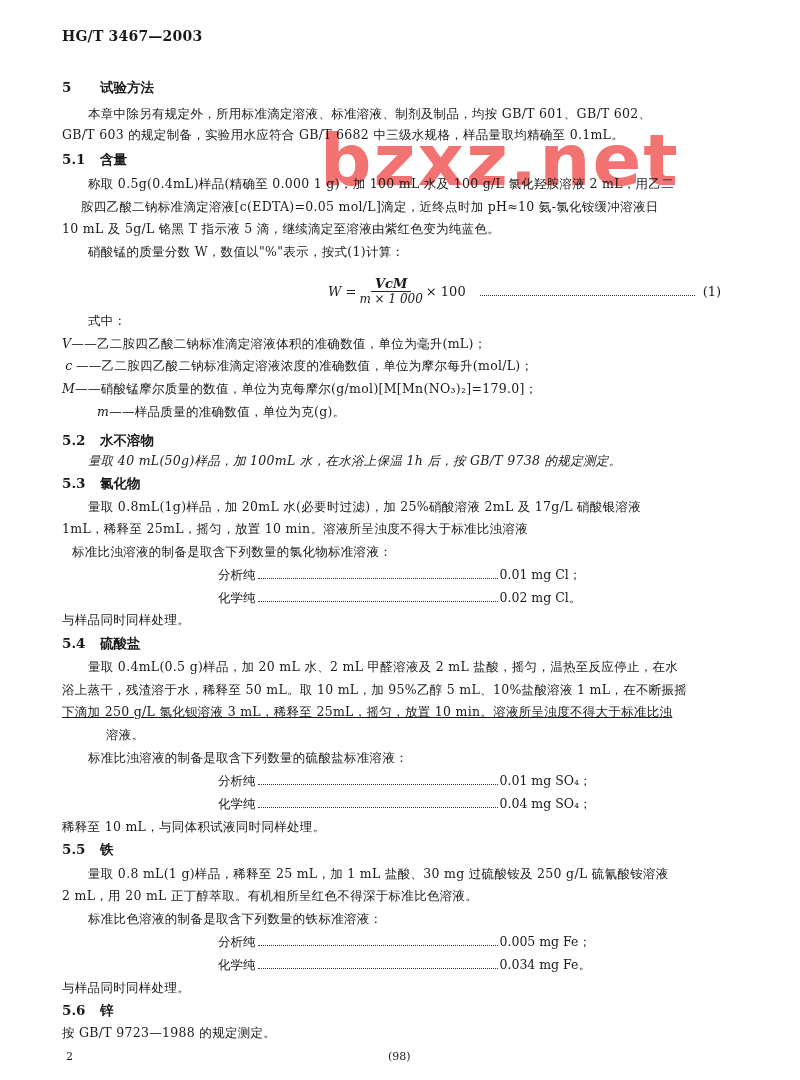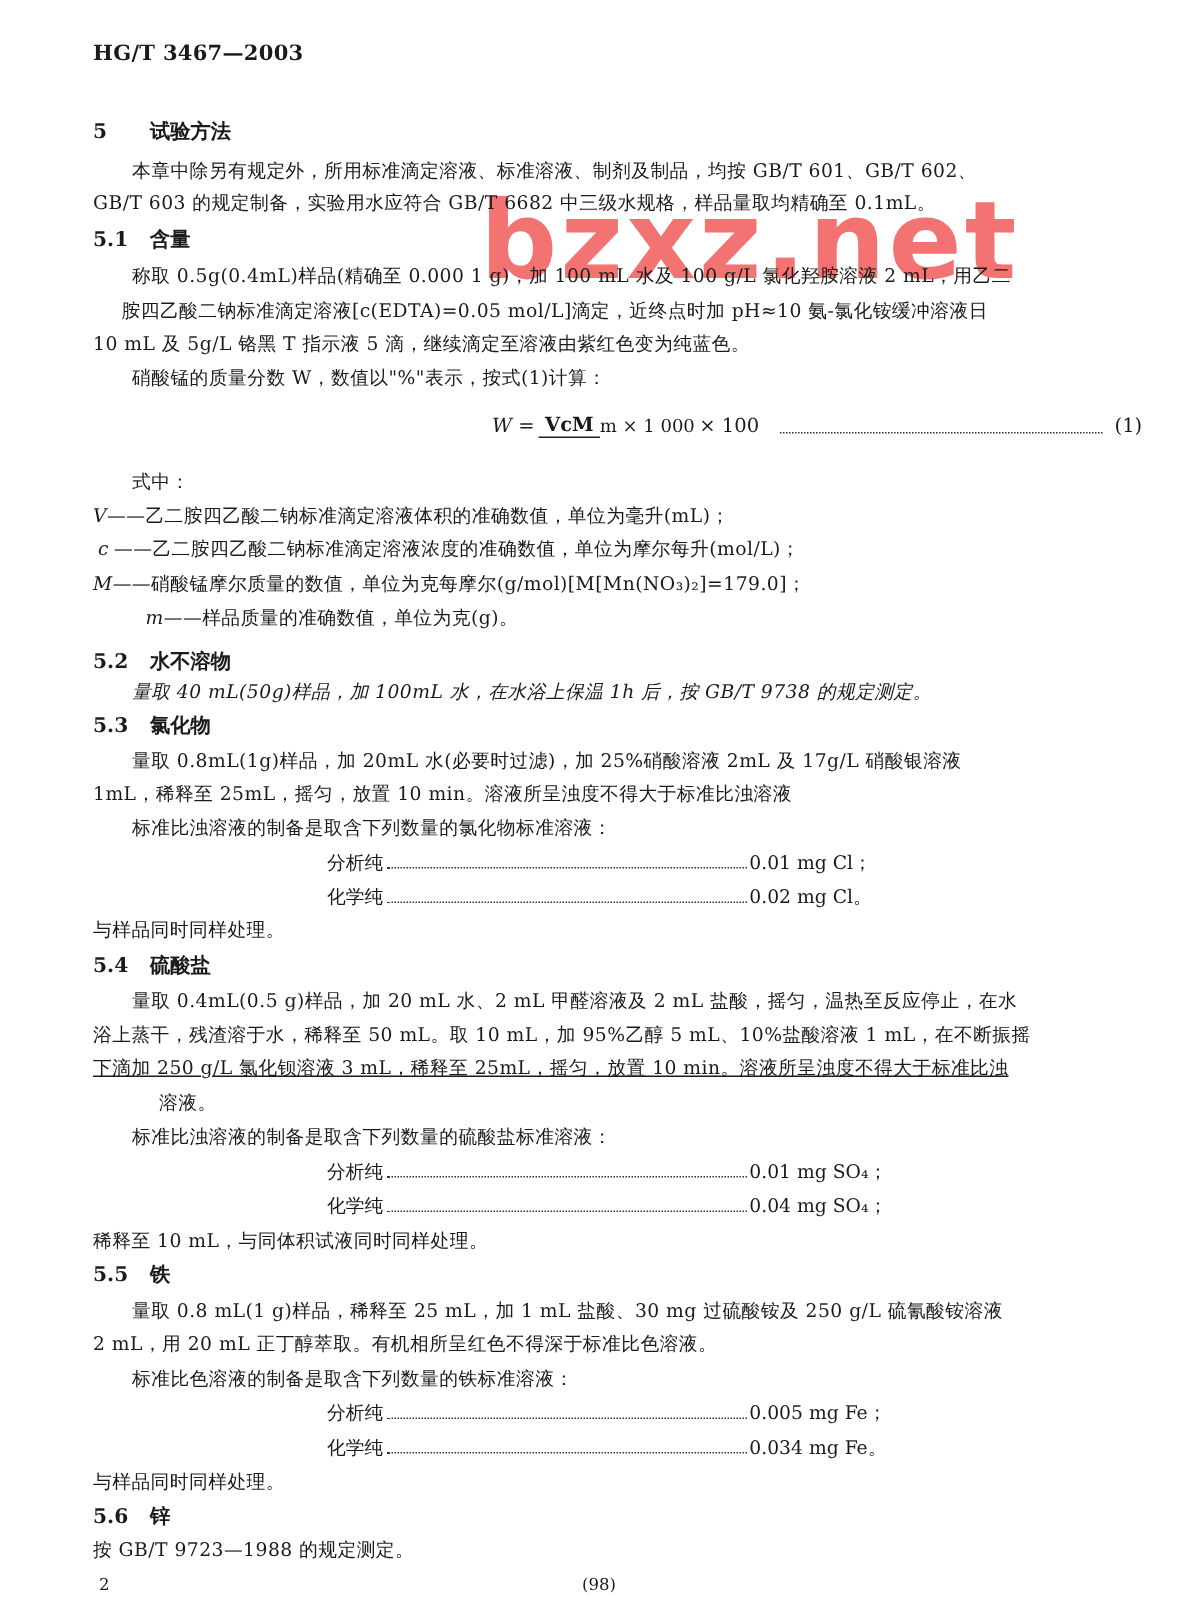--- a/index.html
+++ b/index.html
@@ -7,21 +7,21 @@
          font-family:"DejaVu Serif", "Liberation Serif", serif; color:#1a1a1a; font-size:13px; }
   .abs { position:absolute; white-space:nowrap; }
   .header { left:62px; top:28px; font-weight:bold; font-size:14px; letter-spacing:0.2px; }
   .h { font-weight:bold; font-size:13.5px; }
   .h .num { display:inline-block; width:38px; }
   .p { font-size:12.5px; letter-spacing:0.3px; }
   .watermark { left:320px; top:118px; font-family:"DejaVu Sans", sans-serif; font-weight:bold;
                font-size:72px; color:#ef4444; letter-spacing:2px; opacity:0.75; z-index:0; }
   .content { z-index:1; }
   .formula { left:328px; top:276px; display:flex; align-items:center; font-size:13px; }
-  .frac { display:inline-flex; flex-direction:row; align-items:center; margin:0 3px; }
+  .frac { display:inline-flex; flex-direction:column; align-items:center; margin:0 3px; font-style:italic; }
   .frac .num-f { border-bottom:1px solid #222; padding:0 4px; font-weight:bold; }
   .frac .den { font-size:12px; }
   .leader { display:inline-block; width:215px; border-bottom:1px dotted #333; margin:0 8px 0 14px; height:8px; }
   .std-row { display:flex; align-items:baseline; font-size:12.5px; }
   .std-row .dots { display:inline-block; width:240px; border-bottom:1px dotted #333; margin:0 2px; height:6px; }
   .footer { font-size:11px; }
 </style>
 </head>
 <body>
 
@@ -72,21 +72,21 @@
   <div class="abs h" style="left:62px; top:432px;">
     <span class="num">5.2</span><span>水不溶物</span>
   </div>
   <div class="abs p" style="left:88px; top:453px;font-style:italic;">量取 40 mL(50g)样品，加 100mL 水，在水浴上保温 1h 后，按 GB/T 9738 的规定测定。</div>
 
   <div class="abs h" style="left:62px; top:475px;">
     <span class="num">5.3</span><span>氯化物</span>
   </div>
   <div class="abs p" style="left:88px; top:499px;">量取 0.8mL(1g)样品，加 20mL 水(必要时过滤)，加 25%硝酸溶液 2mL 及 17g/L 硝酸银溶液</div>
   <div class="abs p" style="left:62px; top:521px;">1mL，稀释至 25mL，摇匀，放置 10 min。溶液所呈浊度不得大于标准比浊溶液</div>
-  <div class="abs p" style="left:88px; top:544px;text-align:center;">标准比浊溶液的制备是取含下列数量的氯化物标准溶液：</div>
+  <div class="abs p" style="left:72px; top:544px;text-align:center;">标准比浊溶液的制备是取含下列数量的氯化物标准溶液：</div>
   <div class="abs std-row" style="left:218px; top:567px;">
     <span>分析纯</span>
       <span class="dots"></span>
       <span>0.01 mg Cl；</span>
   </div>
   <div class="abs std-row" style="left:218px; top:590px;">
     <span>化学纯</span>
       <span class="dots"></span>
       <span>0.02 mg Cl。</span>
   </div>

